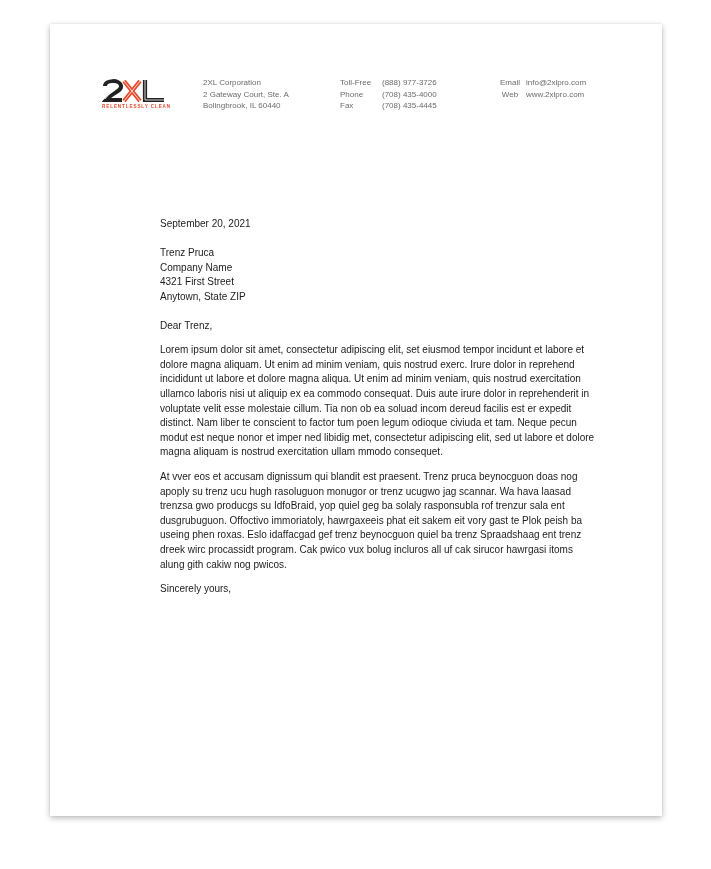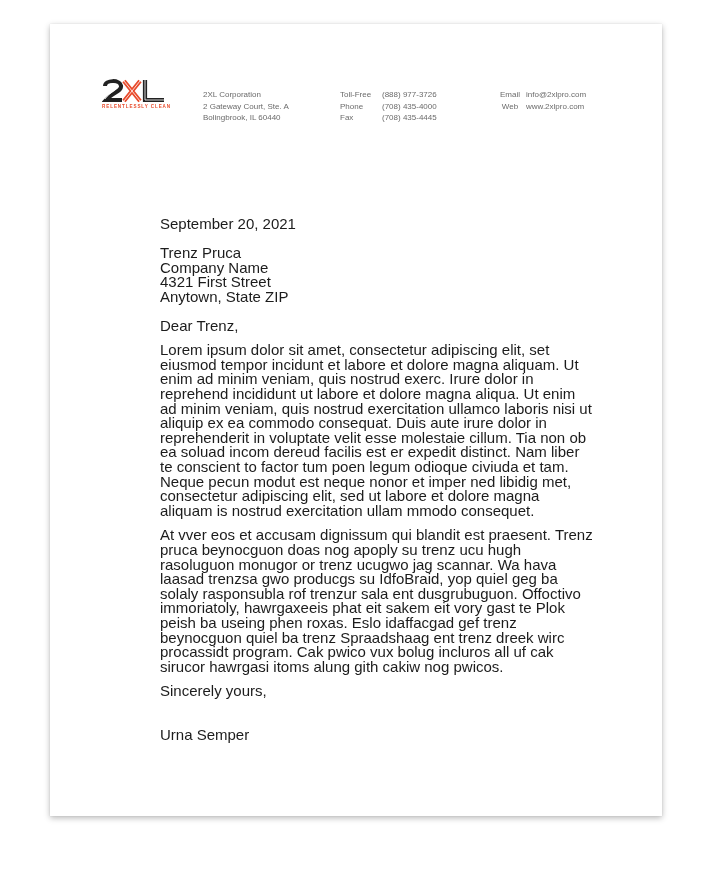--- a/index.html
+++ b/index.html
@@ -33,35 +33,34 @@
       letter-spacing: 0.9px;
       color: #e84a2b;
       white-space: nowrap;
     }
     .hdr-col {
       position: absolute;
       top: 53px;
       font-size: 8px;
       line-height: 11.5px;
       color: #6b6b6b;
-      margin-top: 12px;
     }
     .hdr-col .row { display: flex; white-space: nowrap; }
     .hdr-col .lbl { display: inline-block; }
     .col-addr { left: 153px; }
     .col-phone { left: 290px; }
     .col-phone .lbl { width: 42px; }
     .col-web { left: 444px; text-align: center; }
     .col-web .lbl { width: 32px; }
 
     .body-text {
       position: absolute;
       left: 110px; top: 193px;
       width: 435px;
-      font-size: 15px;
+      font-size: 10px;
       line-height: 14.6px;
       color: #1c1c1c;
     }
     .body-text p { margin: 0; }
     .date { margin-bottom: 14.6px !important; }
     .recipient { margin-bottom: 14.6px !important; }
     .salutation { margin-bottom: 9.5px !important; }
     .para { margin-bottom: 10px !important; }
     .closing { margin-bottom: 29px !important; }
   </style>
@@ -122,16 +121,15 @@
     <div class="recipient">
       <p>Trenz Pruca</p>
       <p>Company Name</p>
       <p>4321 First Street</p>
       <p>Anytown, State ZIP</p>
     </div>
     <p class="salutation">Dear Trenz,</p>
     <p class="para">Lorem ipsum dolor sit amet, consectetur adipiscing elit, set eiusmod tempor incidunt et labore et dolore magna aliquam. Ut enim ad minim veniam, quis nostrud exerc. Irure dolor in reprehend incididunt ut labore et dolore magna aliqua. Ut enim ad minim veniam, quis nostrud exercitation ullamco laboris nisi ut aliquip ex ea commodo consequat. Duis aute irure dolor in reprehenderit in voluptate velit esse molestaie cillum. Tia non ob ea soluad incom dereud facilis est er expedit distinct. Nam liber te conscient to factor tum poen legum odioque civiuda et tam. Neque pecun modut est neque nonor et imper ned libidig met, consectetur adipiscing elit, sed ut labore et dolore magna aliquam is nostrud exercitation ullam mmodo consequet.</p>
     <p class="para">At vver eos et accusam dignissum qui blandit est praesent. Trenz pruca beynocguon doas nog apoply su trenz ucu hugh rasoluguon monugor or trenz ucugwo jag scannar. Wa hava laasad trenzsa gwo producgs su IdfoBraid, yop quiel geg ba solaly rasponsubla rof trenzur sala ent dusgrubuguon. Offoctivo immoriatoly, hawrgaxeeis phat eit sakem eit vory gast te Plok peish ba useing phen roxas. Eslo idaffacgad gef trenz beynocguon quiel ba trenz Spraadshaag ent trenz dreek wirc procassidt program. Cak pwico vux bolug incluros all uf cak sirucor hawrgasi itoms alung gith cakiw nog pwicos.</p>
     <p class="closing">Sincerely yours,</p>
-    <p>Urna Semper</p>
   </div>
 
 </div>
 
 </body></html>

